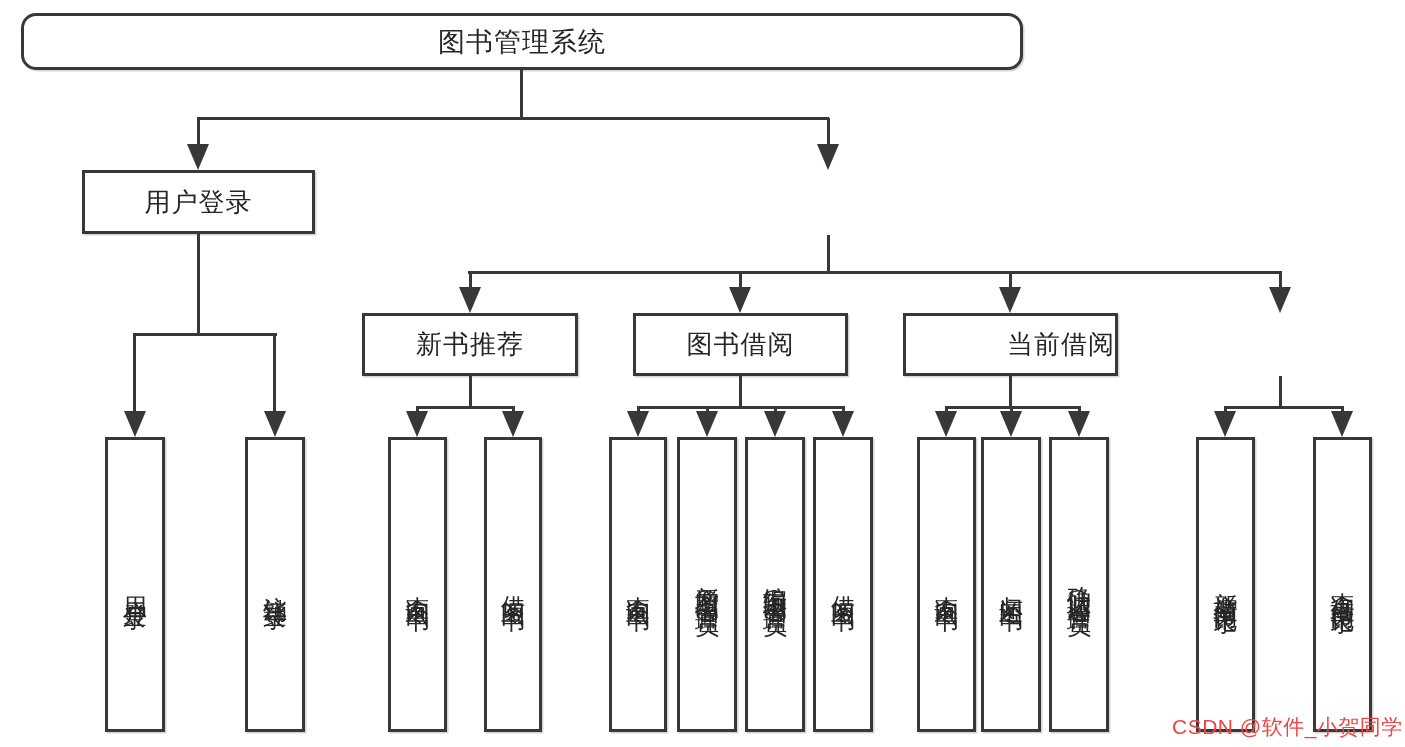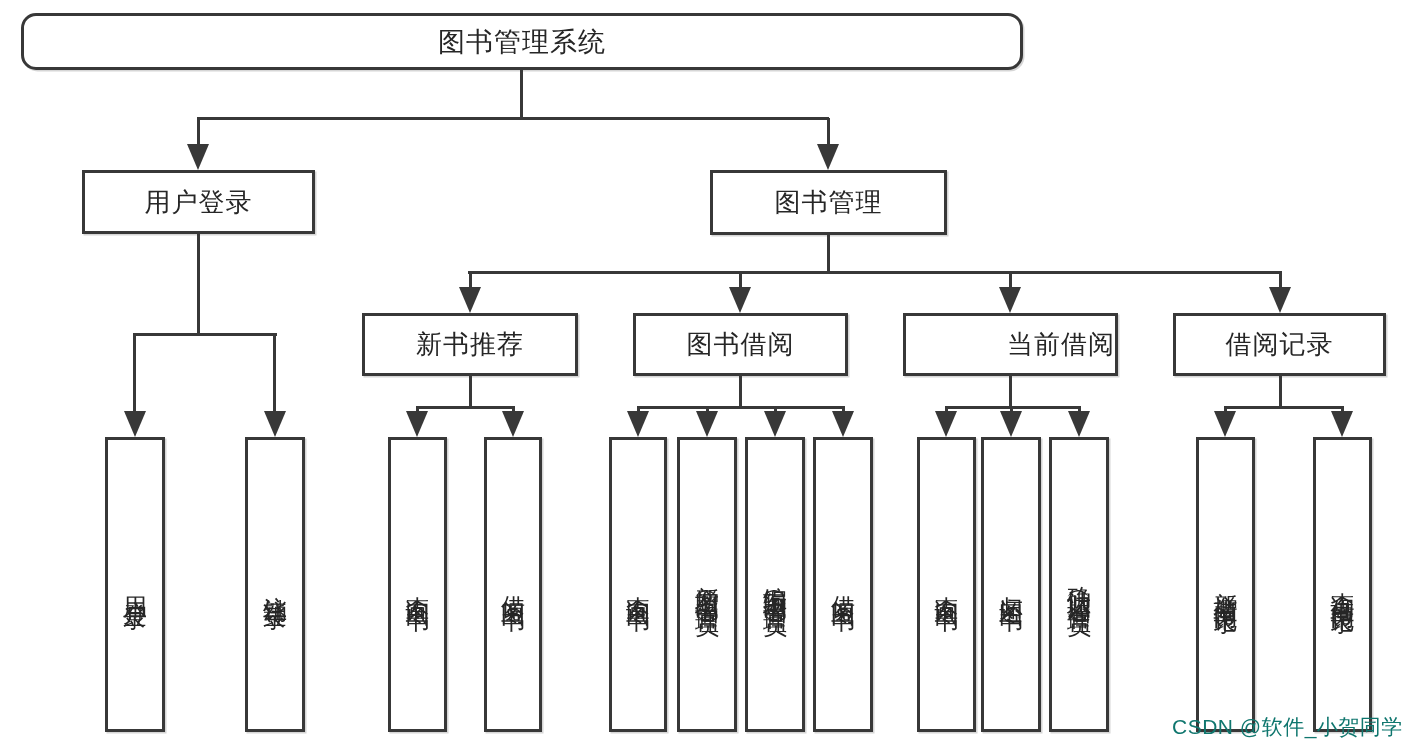--- a/index.html
+++ b/index.html
@@ -38,21 +38,21 @@
     width: 0; height: 0;
     border-left: 11px solid transparent;
     border-right: 11px solid transparent;
     border-top: 26px solid #383838;
   }
   .watermark {
     position: absolute;
     left: 1172px;
     top: 713px;
     font-size: 21px;
-    color: #0f766e;
+    color: #ef4444;
     letter-spacing: 0.5px;
     white-space: nowrap;
     z-index: 6;
   }
 </style>
 </head>
 <body>
 
 <div id="canvas">
 
@@ -62,23 +62,20 @@
 
   <div class="vl" style="left:520px;top:69px;height:49px;"></div>
   <div class="hl" style="left:197px;top:117px;width:632px;"></div>
   <div class="vl" style="left:197px;top:118px;height:28px;"></div>
   <div class="ah" style="left:187px;top:144px;"></div>
   <div class="vl" style="left:827px;top:118px;height:28px;"></div>
   <div class="ah" style="left:817px;top:144px;"></div>
 
   <div class="nbox" style="left:82px;top:170px;width:233px;height:64px;">
     <span class="h-label">用户登录</span>
-  </div>
-  <div class="nbox" style="left:710px;top:170px;width:237px;height:65px;">
-    <span class="h-label">图书管理</span>
   </div>
 
   <div class="vl" style="left:197px;top:233px;height:102px;"></div>
   <div class="hl" style="left:133px;top:333px;width:144px;"></div>
   <div class="vl" style="left:133px;top:335px;height:78px;"></div>
   <div class="ah" style="left:124px;top:411px;"></div>
   <div class="vl" style="left:273px;top:335px;height:78px;"></div>
   <div class="ah" style="left:264px;top:411px;"></div>
 
   <div class="vl" style="left:827px;top:235px;height:38px;"></div>
@@ -93,23 +90,20 @@
   <div class="ah" style="left:1269px;top:287px;"></div>
 
   <div class="nbox" style="left:362px;top:313px;width:216px;height:63px;">
     <span class="h-label">新书推荐</span>
   </div>
   <div class="nbox" style="left:633px;top:313px;width:215px;height:63px;">
     <span class="h-label">图书借阅</span>
   </div>
   <div class="nbox" style="left:903px;top:313px;width:215px;height:63px;justify-content:flex-end;">
     <span class="h-label">当前借阅</span>
-  </div>
-  <div class="nbox" style="left:1173px;top:313px;width:213px;height:63px;">
-    <span class="h-label">借阅记录</span>
   </div>
 
   <div class="vl" style="left:468.5px;top:376px;height:32px;"></div>
   <div class="hl" style="left:415.5px;top:406px;width:99px;"></div>
   <div class="vl" style="left:415.5px;top:408px;height:6px;"></div>
   <div class="ah" style="left:406px;top:411px;"></div>
   <div class="vl" style="left:511.5px;top:408px;height:6px;"></div>
   <div class="ah" style="left:502px;top:411px;"></div>
 
   <div class="vl" style="left:738.5px;top:376px;height:32px;"></div>

